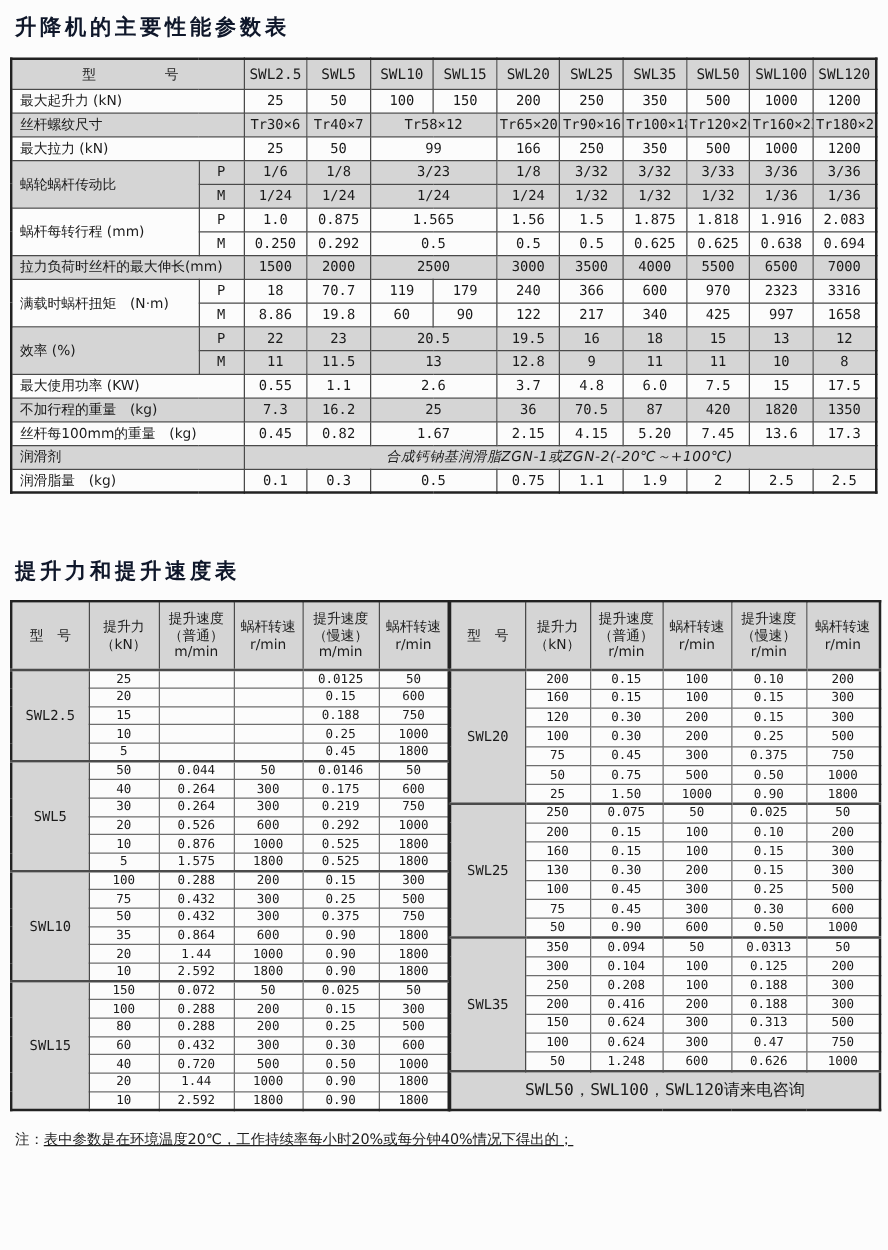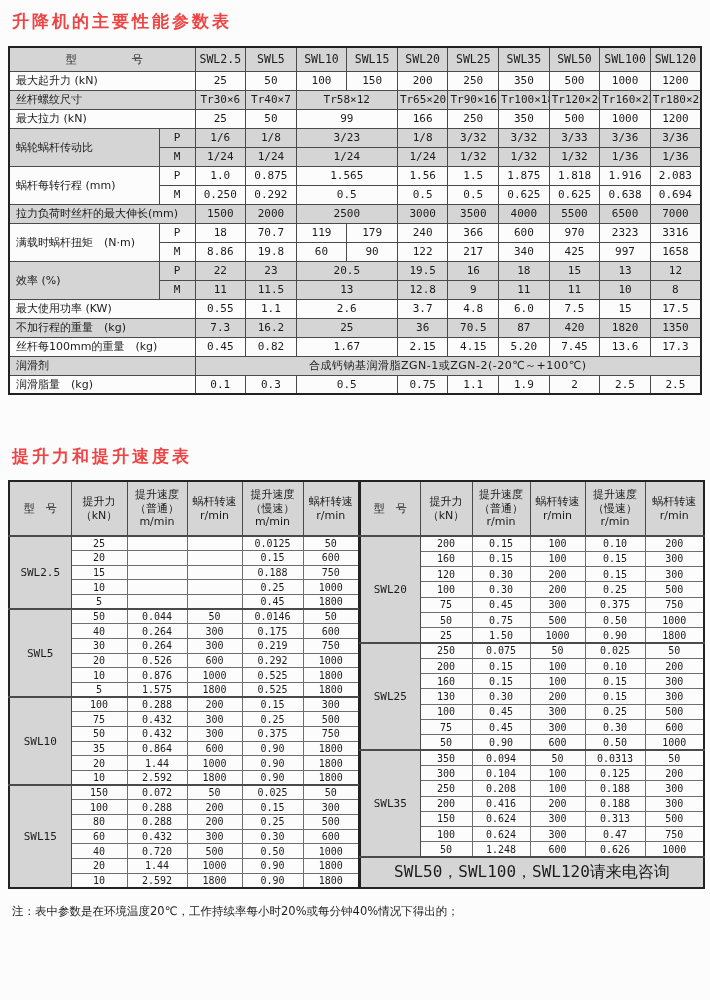--- a/index.html
+++ b/index.html
@@ -14,65 +14,65 @@
   body{
     width:710px;height:1000px;
     background:var(--page);
     color:var(--text);
     font-family:"DejaVu Sans",sans-serif;
     padding:6px 8px 0 8px;
     overflow:hidden;
   }
   .doc-title{
     font-size:17px;font-weight:bold;letter-spacing:3px;
-    margin:4px 0 13px 4px;color:#ef4444;
+    margin:4px 0 13px 4px;color:#0f172a;
   }
   .doc-title.second{margin-top:50px;margin-bottom:12px;}
 
   table{border-collapse:collapse;table-layout:fixed;}
   td,th{
     border:1px solid var(--border);
     padding:0 2px;text-align:center;vertical-align:middle;
     font-weight:normal;overflow:hidden;white-space:nowrap;
   }
   .shade>td,.shade>th,th.shaded,td.shaded{background:var(--shade);}
 
   
   #t1{width:694px;border:2px solid var(--border-outer);}
   #t1 thead tr{height:24px;}
   #t1 tbody tr{height:19px;}
   #t1 th,#t1 td{font-size:11px;}
   #t1 .rlabel{text-align:left;padding-left:6px;font-size:11px;}
   #t1 .num,#t1 .model-h,#t1 .pm{font-family:"DejaVu Sans Mono",monospace;font-size:11px;}
   #t1 .model-h{font-size:11.5px;}
-  #t1 .lube{font-size:11px;letter-spacing:0.5px;}
+  #t1 .lube{font-size:11px;letter-spacing:0.5px;font-style:italic;}
 
   
   .t2wrap{display:flex;width:694px;}
   .t2{border:2px solid var(--border-outer);}
   #t2l{width:350px;}
   #t2r{width:344px;margin-left:-1px;}
   .t2 thead tr{height:55px;}
   .t2 thead th{background:var(--shade);font-size:11px;line-height:1.25;}
   .t2 thead th .hl{display:block;}
   .t2 tbody tr{height:14.66px;}
   .t2 tbody td{font-family:"DejaVu Sans Mono",monospace;font-size:10px;border-color:#6e6e6e;}
   .t2 tbody td.model{
     background:var(--shade);font-size:11px;border-color:var(--border);
   }
   .t2 tbody tr.bstart>td{border-top:2px solid var(--border);}
   .t2 td.consult{
-    background:var(--shade);font-size:16px;height:29px;
+    background:var(--shade);font-size:13px;height:29px;
     font-family:"DejaVu Sans Mono",monospace;border-top:2px solid var(--border);
   }
 
   
   .note{display:flex;margin:13px 0 0 4px;font-size:11.5px;line-height:1.7;color:#1d1d1d;}
   .note .prefix{flex:0 0 auto;}
-  .note .lines div{white-space:nowrap;}
+  .note .lines div{white-space:nowrap;text-decoration:underline;}
 </style>
 </head>
 <body>
 
 <div class="doc-title">升降机的主要性能参数表</div>
 
 <table id="t1">
   <colgroup>
     <col style="width:150px">
       <col style="width:36px">

